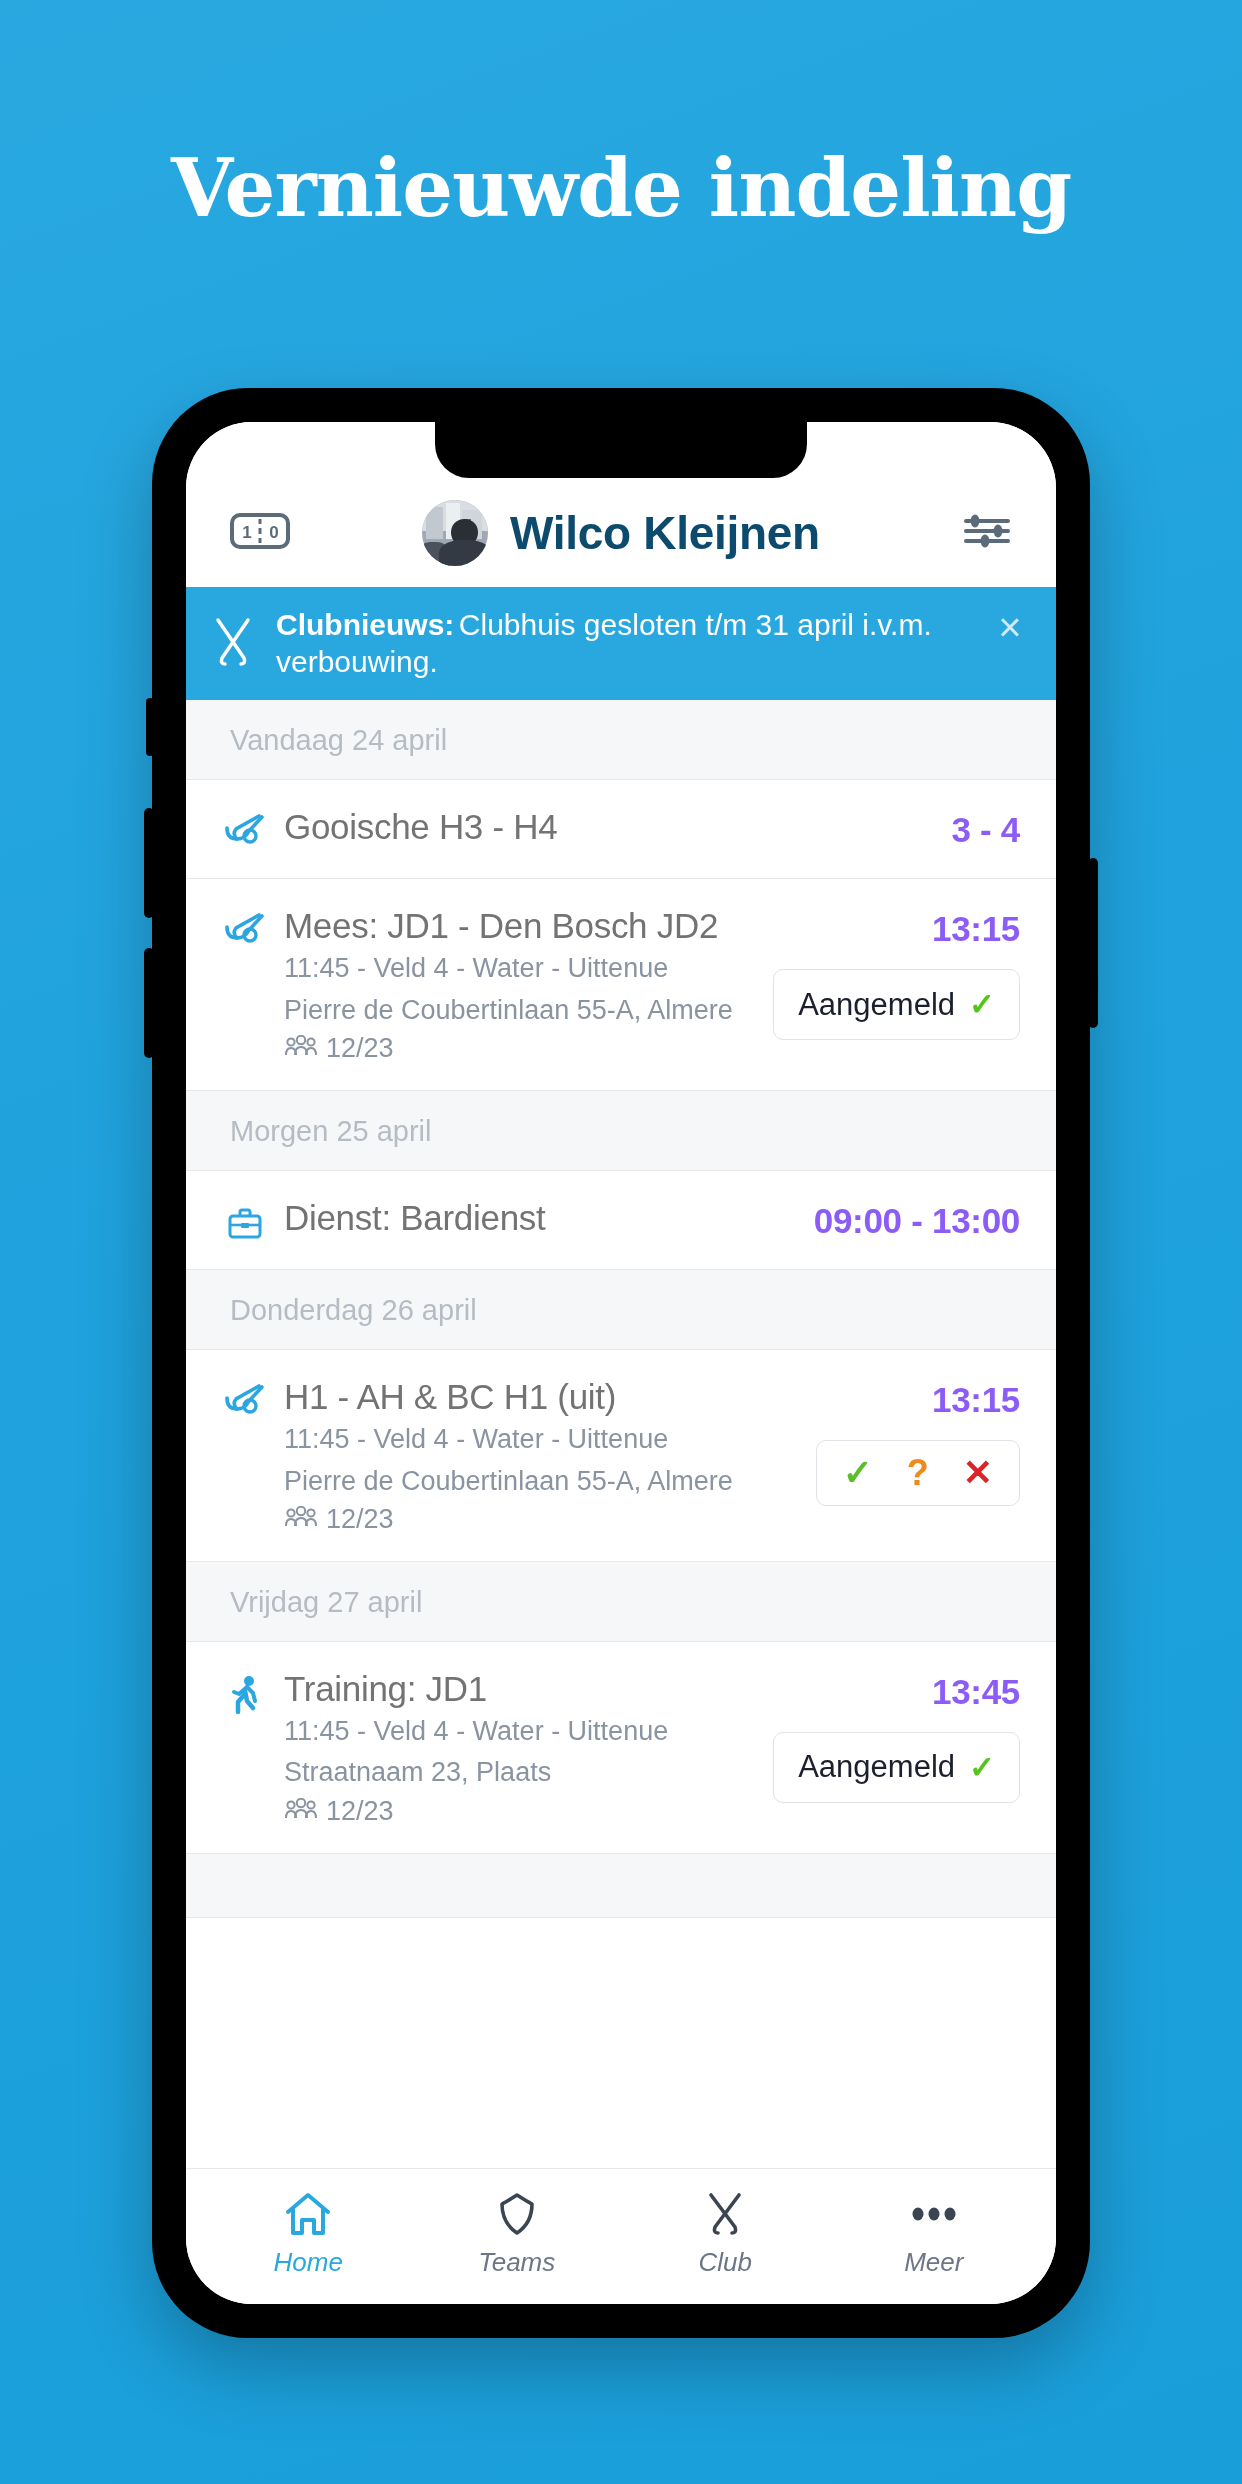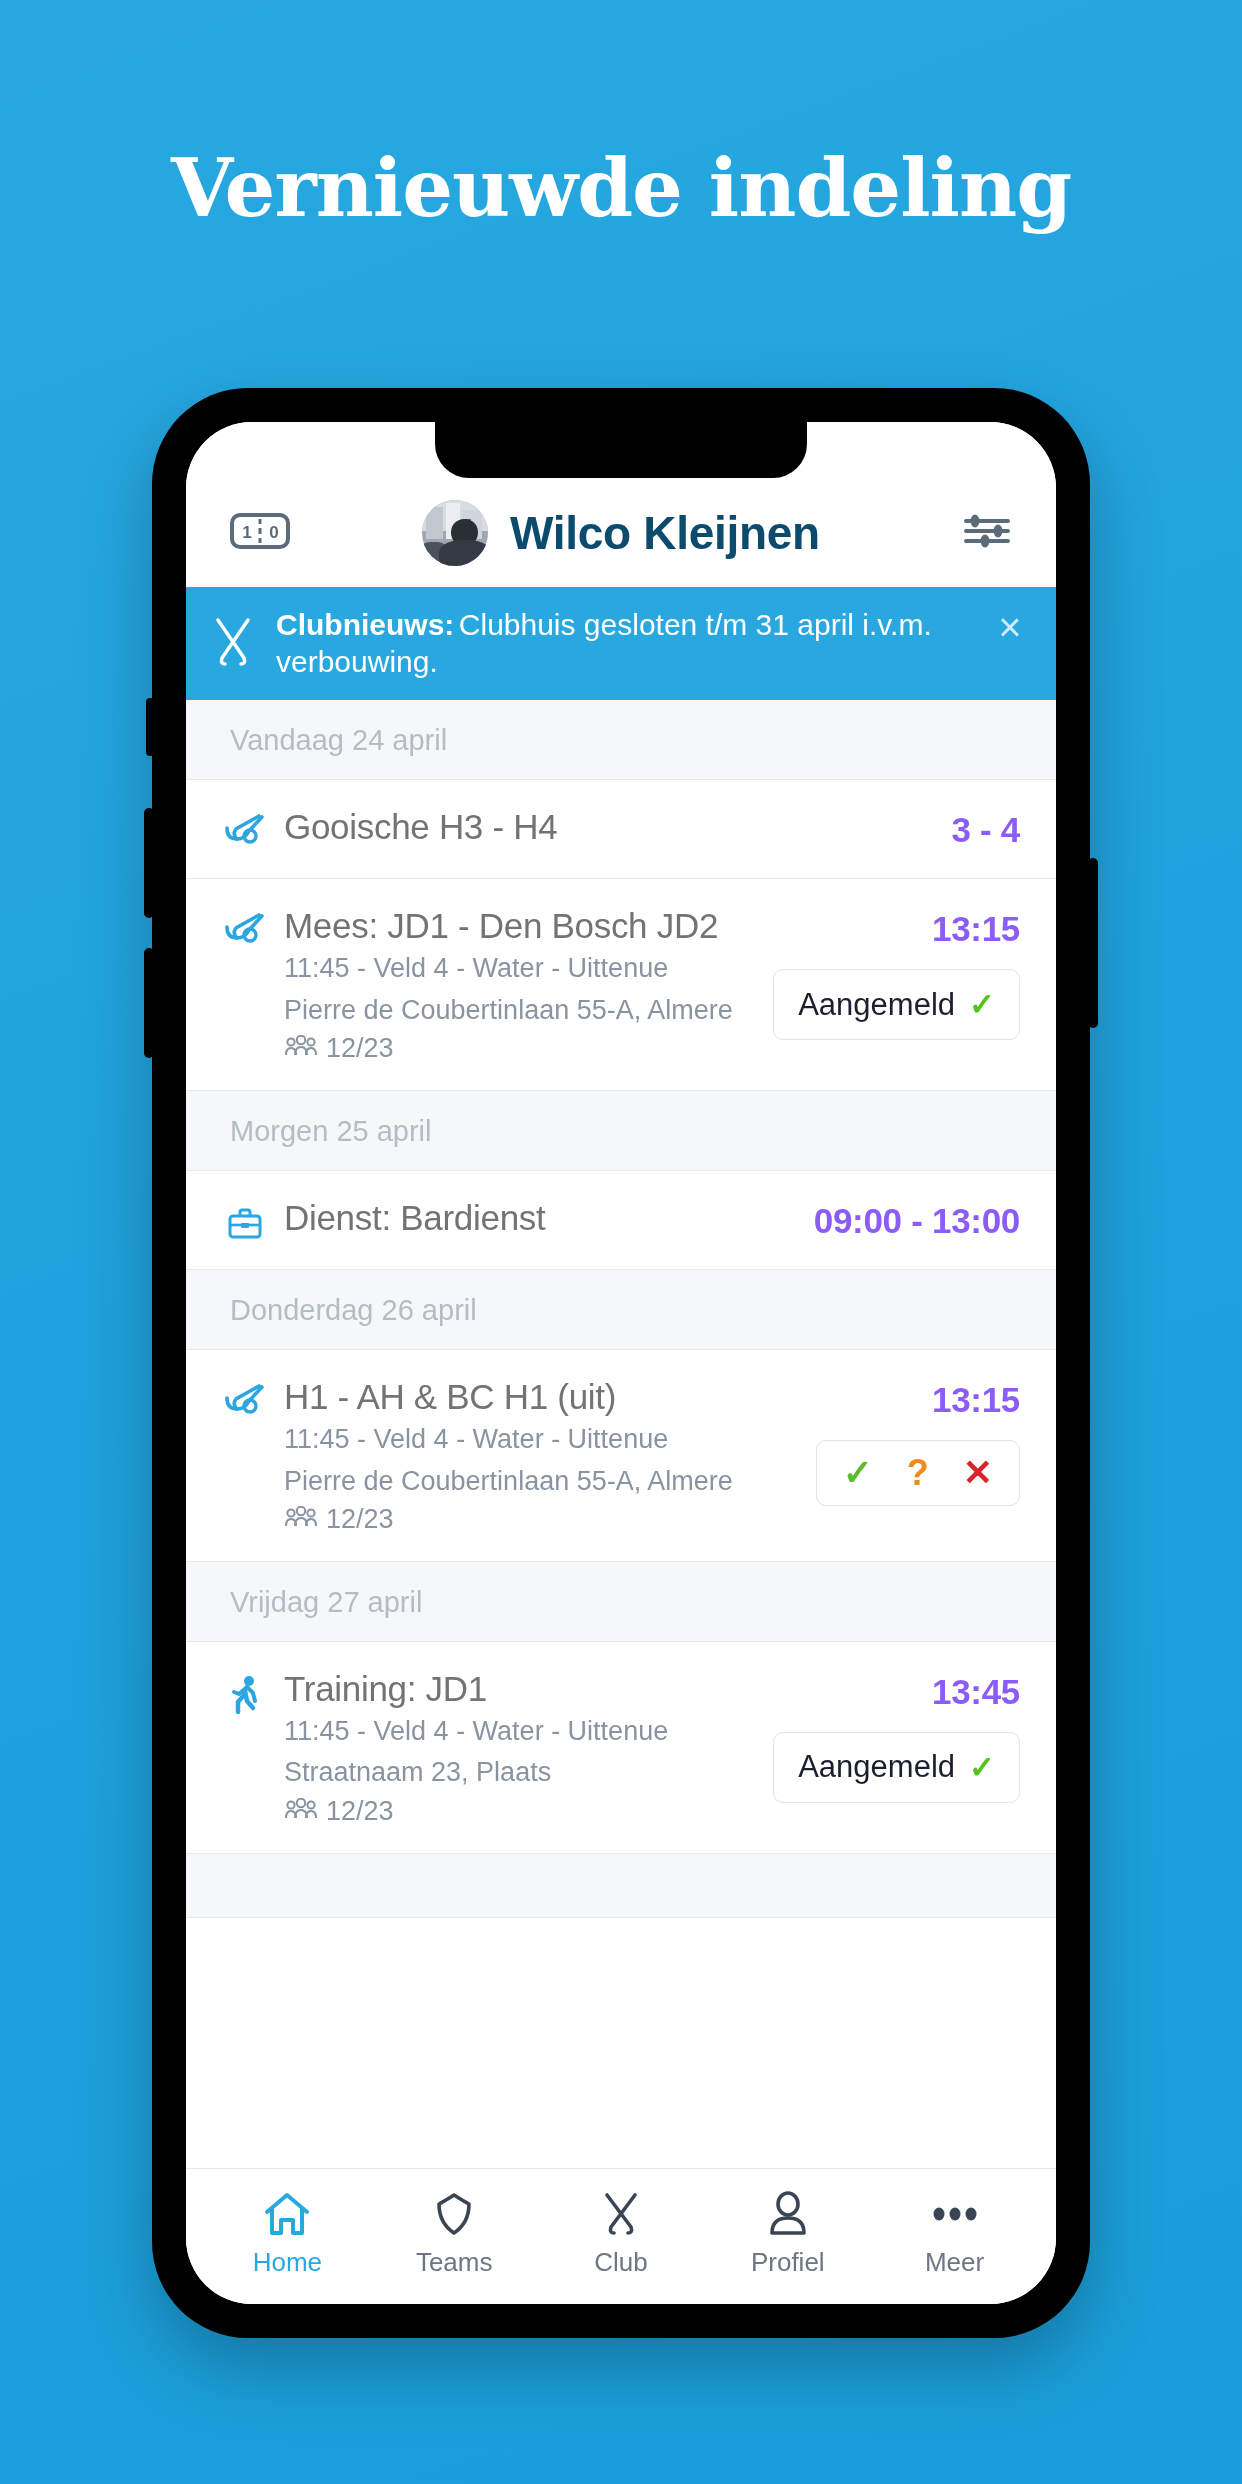--- a/index.html
+++ b/index.html
@@ -262,20 +262,21 @@
     align-items: center;
     padding: 0 18px 6px 18px;
   }
   .nav-item {
     flex: 1;
     display: flex;
     flex-direction: column;
     align-items: center;
     gap: 8px;
     color: #6d7684;
+    font-style: italic;
   }
   .nav-item.active { color: #29a8e0; }
   .nav-label { font-size: 26px; }
   .nav-ico { height: 50px; display: flex; align-items: center; }
 
   
   .screen-body {
     position: absolute;
     left: 0;
     top: 165px;
@@ -533,29 +534,20 @@
       <div class="nav-item">
         <span class="nav-ico">
           <svg width="44" height="46" viewBox="0 0 44 46">
             <path d="M8 4 L32 36 Q34 42 29 42" fill="none" stroke="#3b4452" stroke-width="3.6" stroke-linecap="round"></path>
             <path d="M36 4 L12 36 Q10 42 15 42" fill="none" stroke="#3b4452" stroke-width="3.6" stroke-linecap="round"></path>
           </svg>
         </span>
         <span class="nav-label">Club</span>
       </div>
 
-      <div class="nav-item">
-        <span class="nav-ico">
-          <svg width="44" height="46" viewBox="0 0 44 46">
-            <ellipse cx="22" cy="13" rx="10" ry="11" fill="none" stroke="#3b4452" stroke-width="3.6"></ellipse>
-            <path d="M6 42 Q6 27 22 27 Q38 27 38 42 Z" fill="none" stroke="#3b4452" stroke-width="3.6" stroke-linejoin="round"></path>
-          </svg>
-        </span>
-        <span class="nav-label">Profiel</span>
-      </div>
 
       <div class="nav-item">
         <span class="nav-ico">
           <svg width="52" height="46" viewBox="0 0 52 46">
             <ellipse cx="10" cy="23" rx="5.5" ry="6.5" fill="#3b4452"></ellipse>
             <ellipse cx="26" cy="23" rx="5.5" ry="6.5" fill="#3b4452"></ellipse>
             <ellipse cx="42" cy="23" rx="5.5" ry="6.5" fill="#3b4452"></ellipse>
           </svg>
         </span>
         <span class="nav-label">Meer</span>

